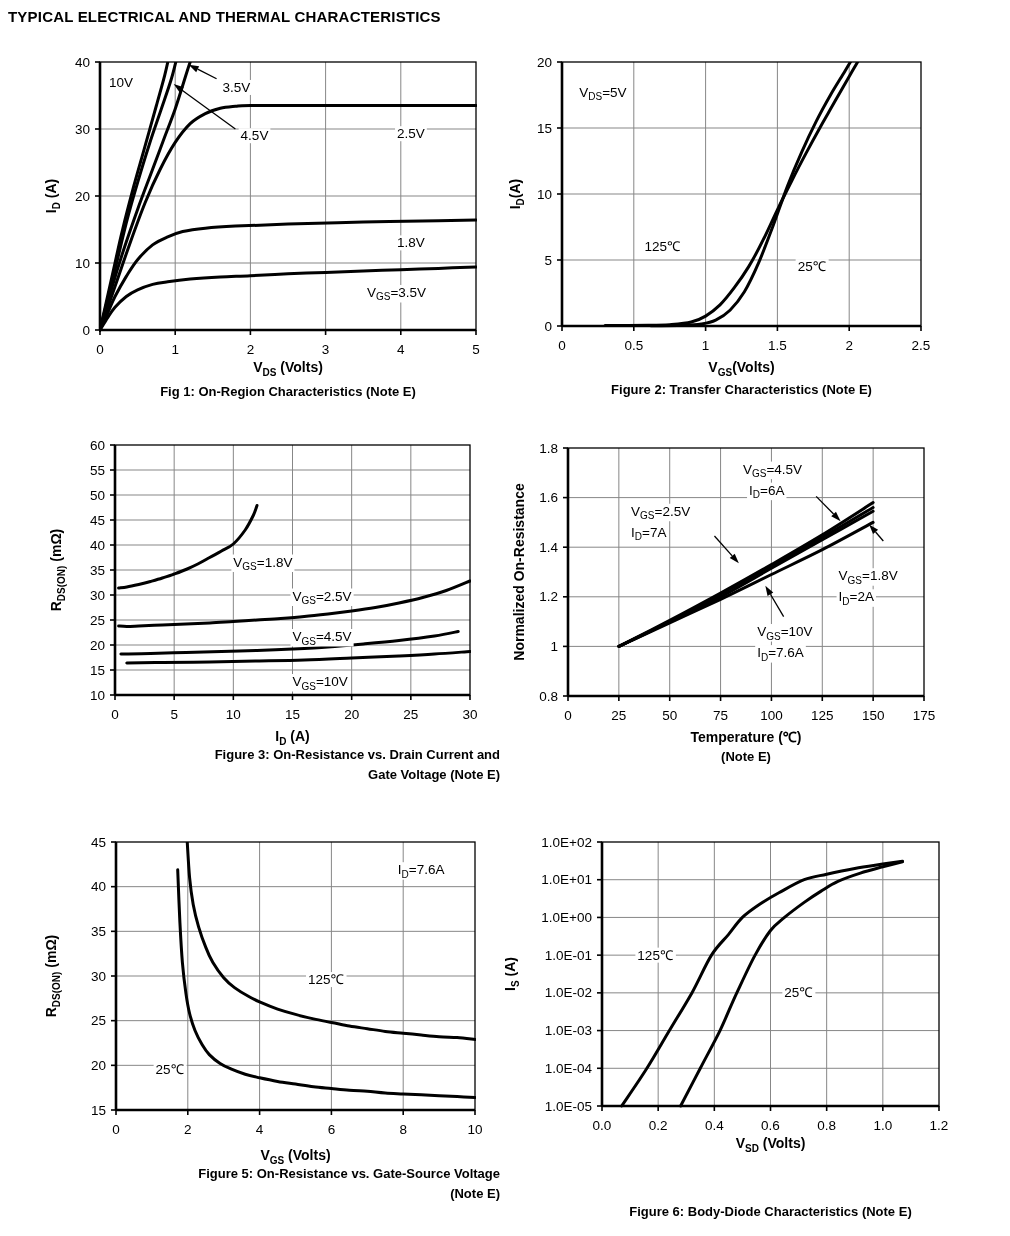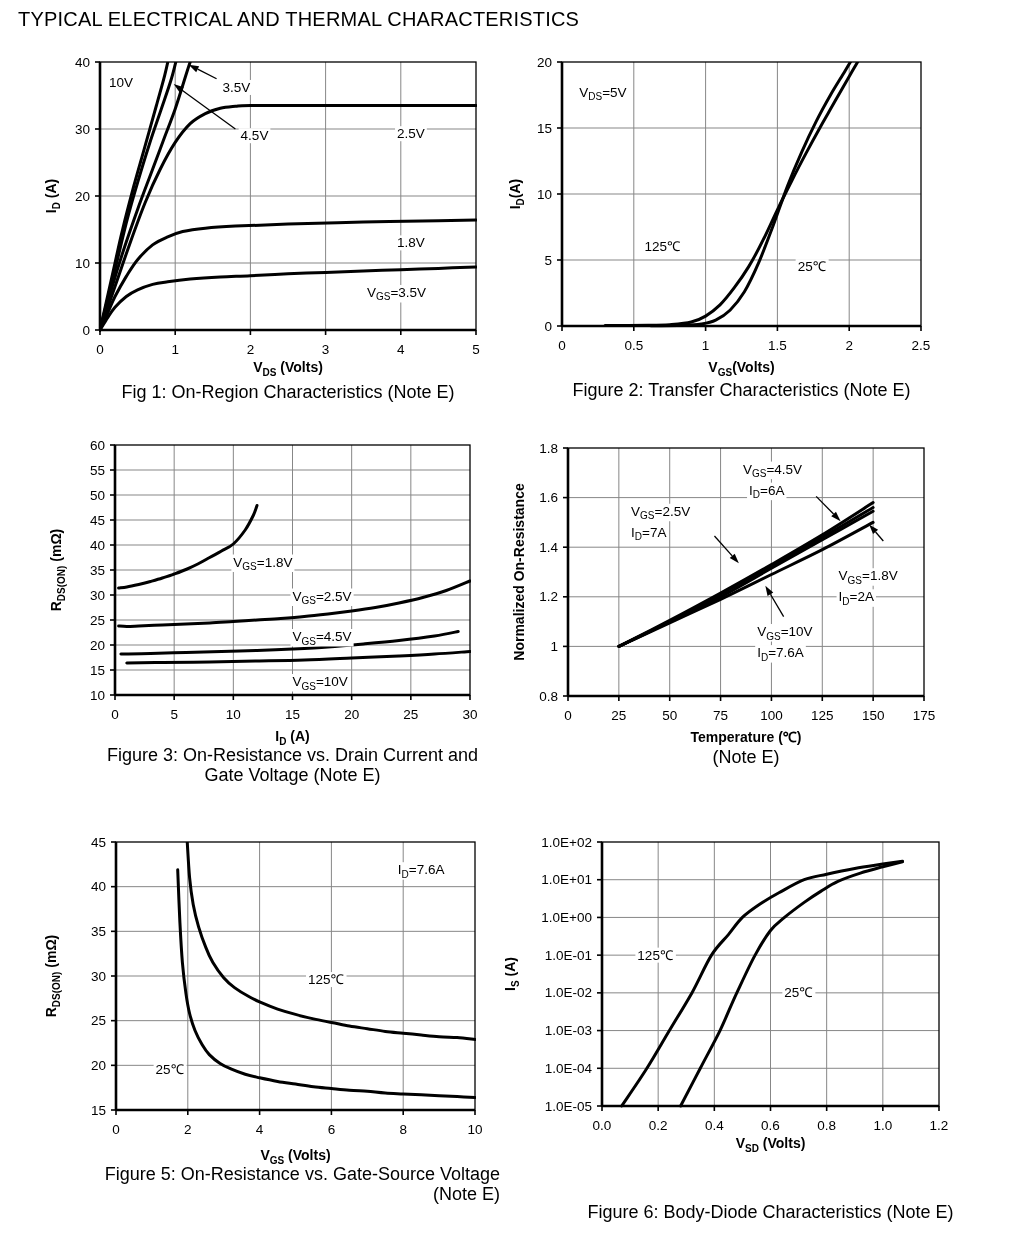--- a/index.html
+++ b/index.html
@@ -1,26 +1,26 @@
 <!DOCTYPE html>
 <html><head>
 <meta charset="utf-8">
 <style>
   html,body{margin:0;padding:0;}
   body{
     width:1010px;height:1236px;background:#fff;position:relative;
     font-family:"Liberation Sans",sans-serif;color:#000;overflow:hidden;
   }
   .page-title{
-    position:absolute;left:18px;top:8px;font-size:20px;font-weight:normal;
+    position:absolute;left:8px;top:8px;font-size:15px;font-weight:bold;
     letter-spacing:.2px;white-space:nowrap;
   }
   .figure{position:absolute;}
   .figure svg{display:block;}
-  .caption{font-size:18px;font-weight:normal;text-align:center;line-height:20px;}
+  .caption{font-size:13px;font-weight:bold;text-align:center;line-height:20px;}
   svg text{font-family:"Liberation Sans",sans-serif;fill:#000;}
   svg text.tick{font-size:13.5px;}
   svg text.axis-title{font-size:14px;font-weight:bold;}
   svg text.ann{font-size:13.5px;}
 </style>
 </head>
 <body>
 
 <div class="page-title">TYPICAL ELECTRICAL AND THERMAL CHARACTERISTICS</div>
 
@@ -234,21 +234,21 @@
       <text transform="translate(16 135) rotate(-90)" text-anchor="middle" class="axis-title"><tspan>R</tspan><tspan font-size="10px" dy="3.5">DS(ON)</tspan><tspan dy="-3.5"> (mΩ)</tspan></text>
       <rect x="186.3333282470703" y="119.5" width="63.125" height="17.5" fill="#fff"></rect>
       <text x="188.33333333333331" y="131.5" text-anchor="start" class="ann"><tspan>V</tspan><tspan font-size="10px" dy="3.5">GS</tspan><tspan dy="-3.5">=1.8V</tspan></text>
       <rect x="245.5" y="153.5" width="63.125" height="17.5" fill="#fff"></rect>
       <text x="247.5" y="165.5" text-anchor="start" class="ann"><tspan>V</tspan><tspan font-size="10px" dy="3.5">GS</tspan><tspan dy="-3.5">=2.5V</tspan></text>
       <rect x="245.5" y="194" width="63.125" height="17.5" fill="#fff"></rect>
       <text x="247.5" y="206" text-anchor="start" class="ann"><tspan>V</tspan><tspan font-size="10px" dy="3.5">GS</tspan><tspan dy="-3.5">=4.5V</tspan></text>
       <rect x="245.5" y="239" width="59.375" height="17.5" fill="#fff"></rect>
       <text x="247.5" y="251" text-anchor="start" class="ann"><tspan>V</tspan><tspan font-size="10px" dy="3.5">GS</tspan><tspan dy="-3.5">=10V</tspan></text>
     </svg>
-  <div class="caption" style="padding-left: 40px;">
+  <div class="caption" style="padding-left: 40px; text-align: right;">
     <div>Figure 3: On-Resistance vs. Drain Current and</div>
     <div>Gate Voltage (Note E)</div>
   </div>
 </div>
 
 <div class="figure" style="left:510px;top:435px;width:460px">
   <svg width="460" height="312" viewBox="0 0 460 312">
       <g stroke="#878787" stroke-width="1">
         <line x1="108.85714285714286" y1="13" x2="108.85714285714286" y2="261"></line>
         <line x1="159.71428571428572" y1="13" x2="159.71428571428572" y2="261"></line>

